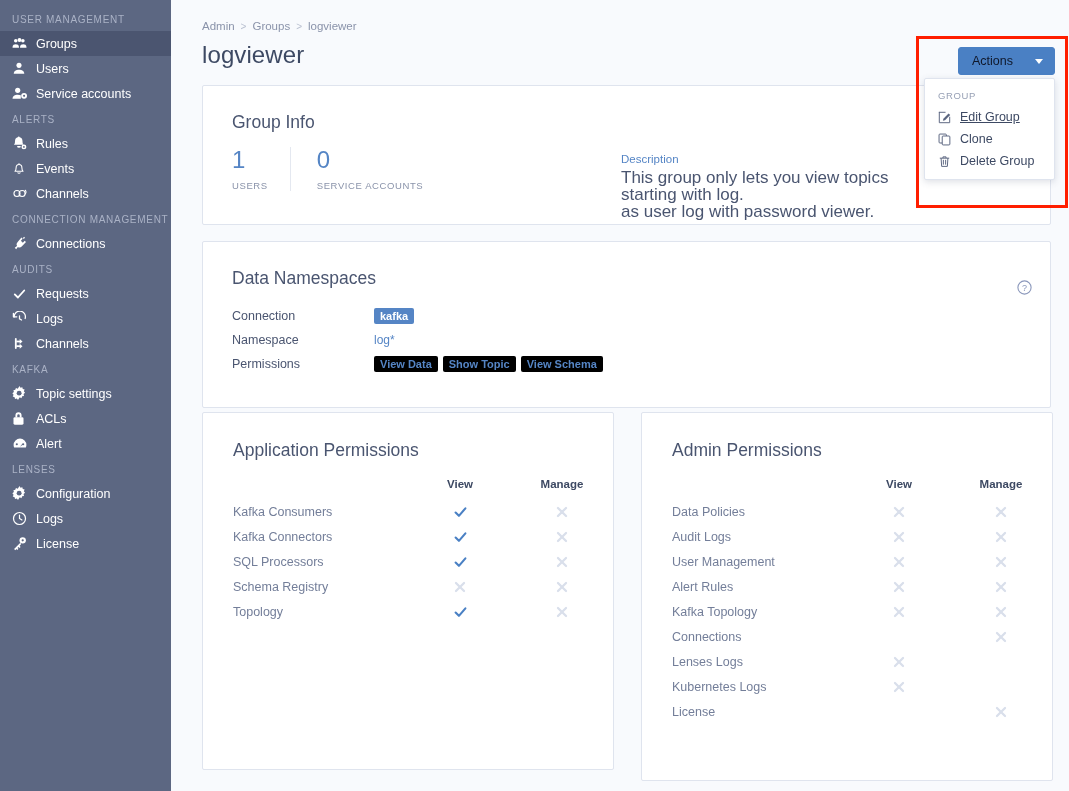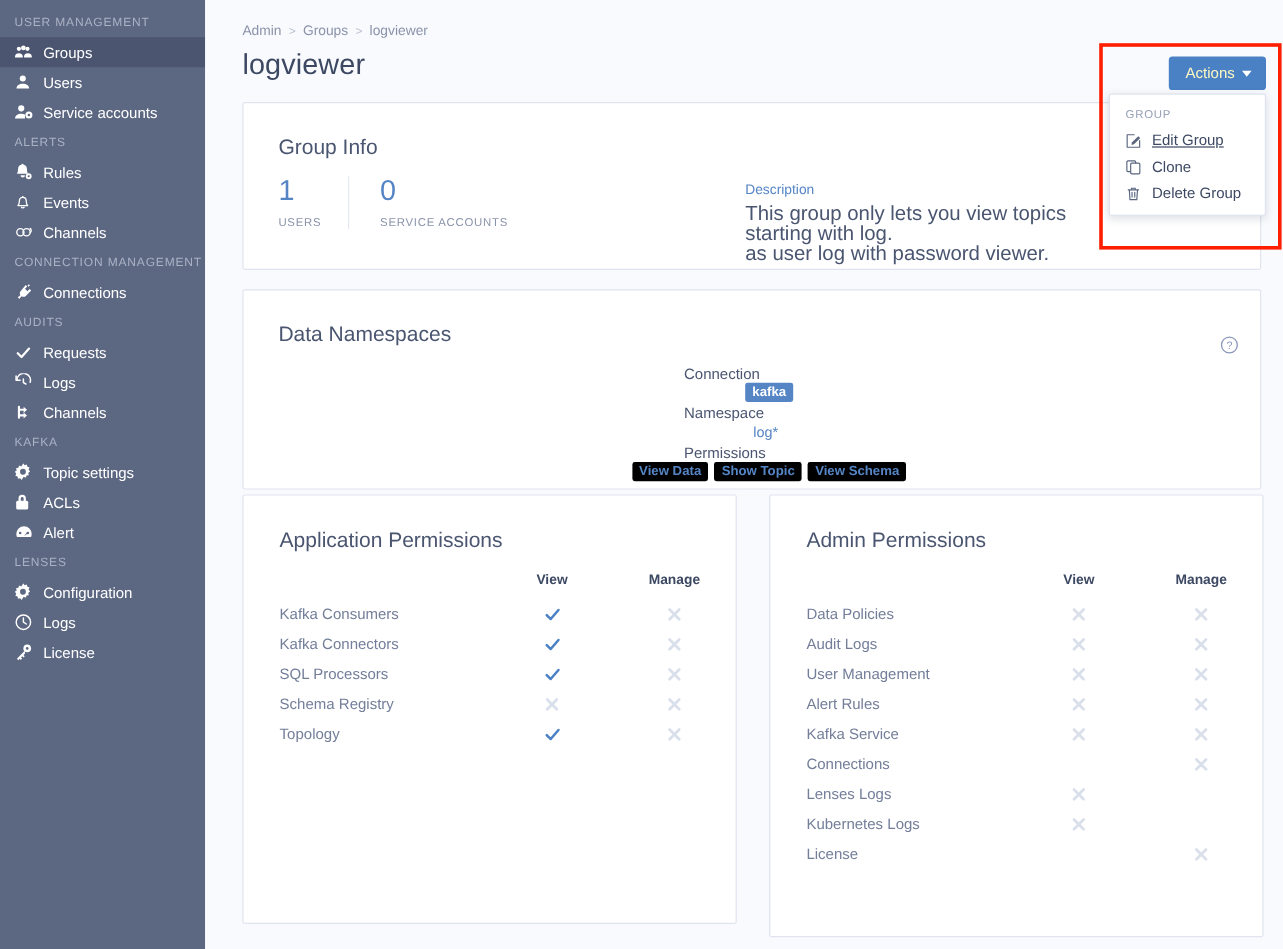--- a/index.html
+++ b/index.html
@@ -112,21 +112,21 @@
     position: absolute;
     left: 31px; top: 241px;
     width: 849px; height: 167px;
     padding: 26px 0 0 29px;
   }
   .help-icon {
     position: absolute; right: 18px; top: 38px;
     width: 15px; height: 15px; cursor: pointer;
   }
   .ns-grid { margin-top: 16px; }
-  .ns-row { display: flex; align-items: center; min-height: 22px; margin-bottom: 2px; flex-direction: column; }
+  .ns-row { display: flex; align-items: center; min-height: 22px; margin-bottom: 2px; }
   .ns-key { width: 142px; font-size: 12.5px; color: #4a5570; }
   .ns-val { display: flex; align-items: center; gap: 5px; }
   .badge {
     display: inline-block;
     font-size: 11px; font-weight: bold;
     padding: 2px 6px; border-radius: 2px;
     background: #000000; color: #5585c5;
   }
   .badge.solid { background: #5585c5; color: #ffffff; }
   .badge.plain { background: transparent; color: #5585c5; padding-left: 0; font-weight: normal; font-size: 12px; }
@@ -150,26 +150,26 @@
     font-size: 12.5px; color: #6b7governance; padding: 5px 0;
     height: 25px;
   }
   .perm-table td.label { color: #737e99; font-size: 12.5px; text-align: left; }
   .perm-table td.mark { text-align: center; }
   .mark svg { display: inline-block; vertical-align: middle; }
 
   
   .actions-btn {
     position: absolute; right: 14px; top: 47px;
-    background: #4a80c4; color: #fef9c3;
+    background: #4a80c4; color: #0f172a;
     font-size: 12.5px;
     border: 1px solid #4a80c4; border-radius: 3px;
     padding: 6px 11px 6px 13px;
     cursor: pointer;
-    display: flex; align-items: center; gap: 6px;
+    display: flex; align-items: center; gap: 22px;
   }
   .caret {
     width: 0; height: 0;
     border-left: 4px solid transparent;
     border-right: 4px solid transparent;
     border-top: 5px solid #ffffff;
   }
   .actions-menu {
     position: absolute; right: 14px; top: 78px;
     width: 131px;
@@ -577,21 +577,21 @@
             <tr>
               <td class="label">Alert Rules</td>
               <td class="mark col-view"><svg width="14" height="14" viewBox="0 0 16 16" fill="none" stroke="#d9dfeb" stroke-width="2.6" stroke-linecap="round">
                   <path d="M3.4 3.4l9.2 9.2M12.6 3.4l-9.2 9.2"></path>
                 </svg></td>
               <td class="mark col-manage"><svg width="14" height="14" viewBox="0 0 16 16" fill="none" stroke="#d9dfeb" stroke-width="2.6" stroke-linecap="round">
                   <path d="M3.4 3.4l9.2 9.2M12.6 3.4l-9.2 9.2"></path>
                 </svg></td>
             </tr>
             <tr>
-              <td class="label">Kafka Service</td>
+              <td class="label">Kafka Topology</td>
               <td class="mark col-view"><svg width="14" height="14" viewBox="0 0 16 16" fill="none" stroke="#d9dfeb" stroke-width="2.6" stroke-linecap="round">
                   <path d="M3.4 3.4l9.2 9.2M12.6 3.4l-9.2 9.2"></path>
                 </svg></td>
               <td class="mark col-manage"><svg width="14" height="14" viewBox="0 0 16 16" fill="none" stroke="#d9dfeb" stroke-width="2.6" stroke-linecap="round">
                   <path d="M3.4 3.4l9.2 9.2M12.6 3.4l-9.2 9.2"></path>
                 </svg></td>
             </tr>
             <tr>
               <td class="label">Connections</td>
               <td class="mark col-view"></td>

